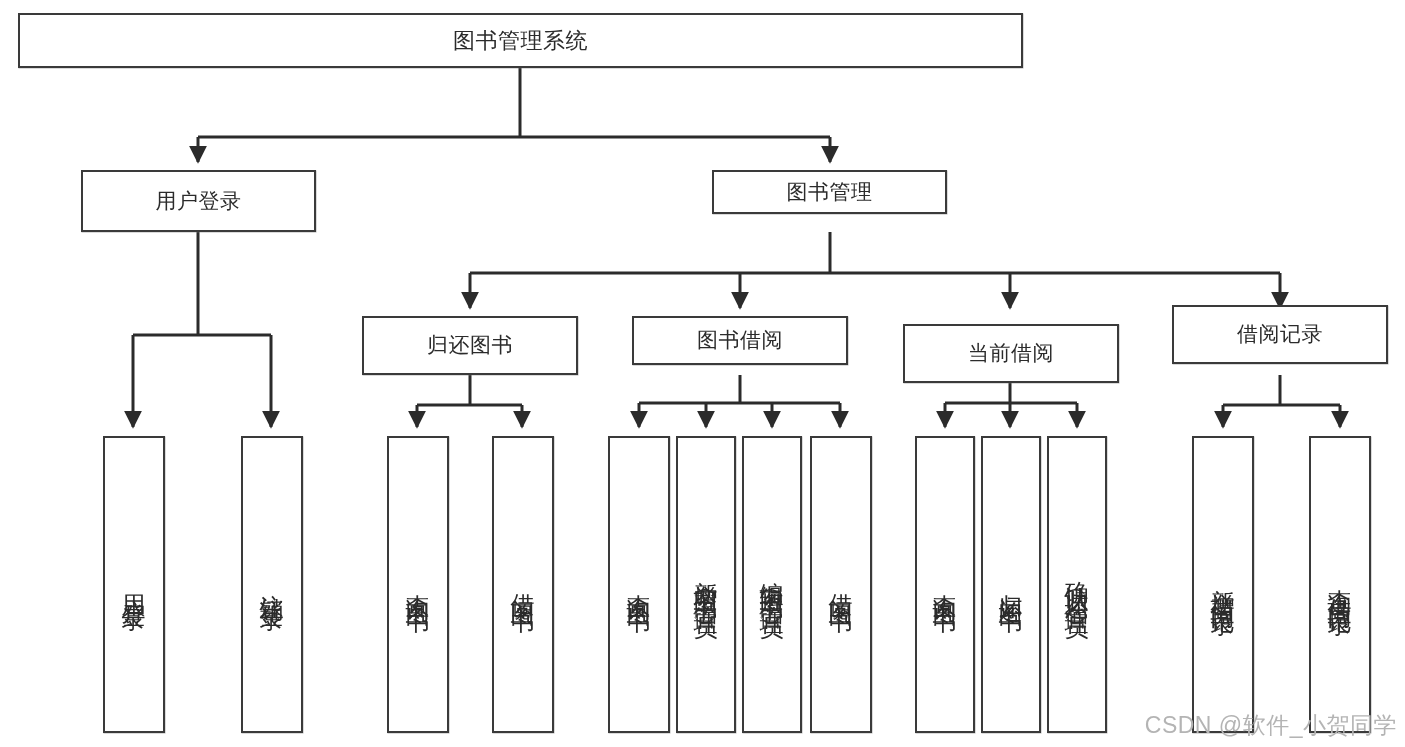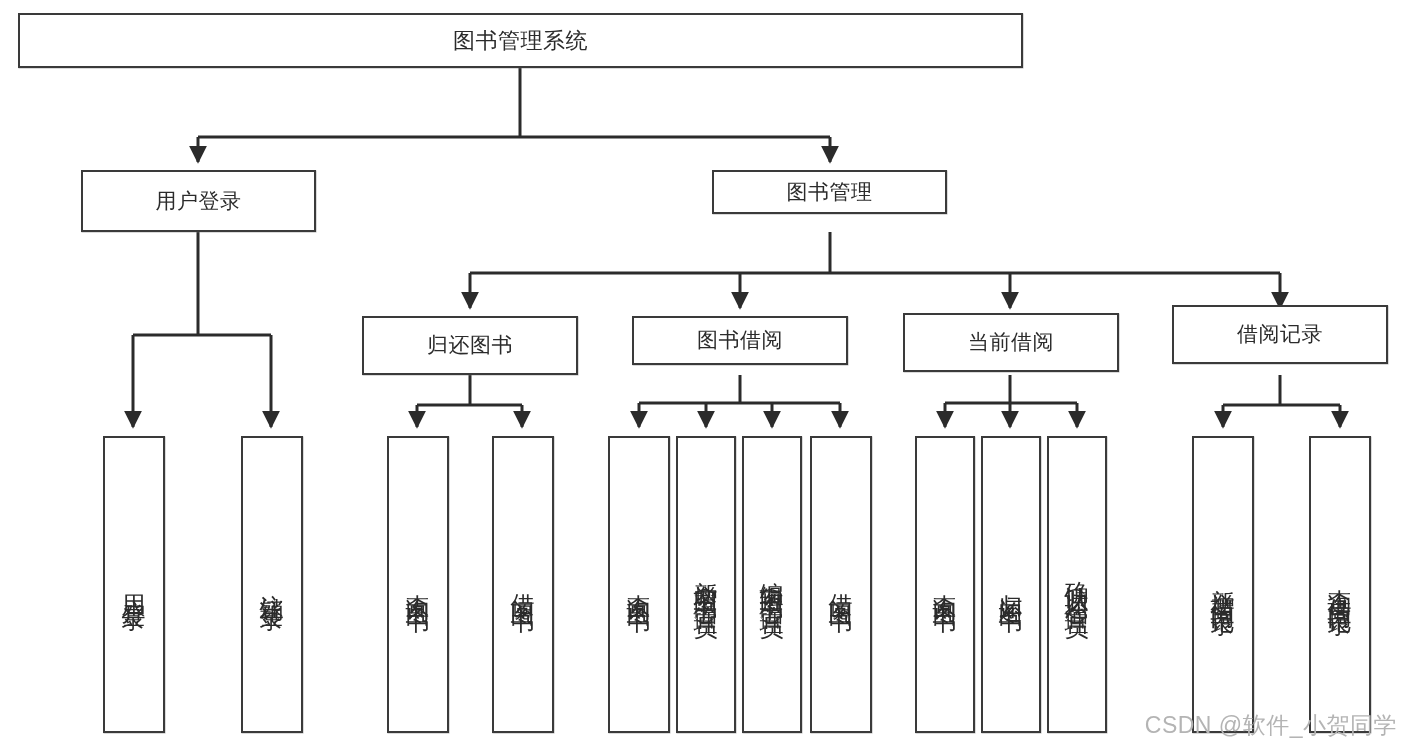--- a/index.html
+++ b/index.html
@@ -137,21 +137,21 @@
   <div class="node horiz" style="left:712px;top:170px;width:235px;height:44px;">
     <span class="label">图书管理</span>
   </div>
 
   <div class="node horiz" style="left:362px;top:316px;width:216px;height:59px;">
     <span class="label">归还图书</span>
   </div>
   <div class="node horiz" style="left:632px;top:316px;width:216px;height:49px;">
     <span class="label">图书借阅</span>
   </div>
-  <div class="node horiz" style="left:903px;top:313px;width:216px;height:59px;">
+  <div class="node horiz" style="left:903px;top:324px;width:216px;height:59px;">
     <span class="label">当前借阅</span>
   </div>
   <div class="node horiz" style="left:1172px;top:305px;width:216px;height:59px;">
     <span class="label">借阅记录</span>
   </div>
 
   <div class="node vert" style="left:103px;top:436px;width:62px;height:297px;">
     <span class="label">用户登录</span>
   </div>
   <div class="node vert" style="left:241px;top:436px;width:62px;height:297px;">

